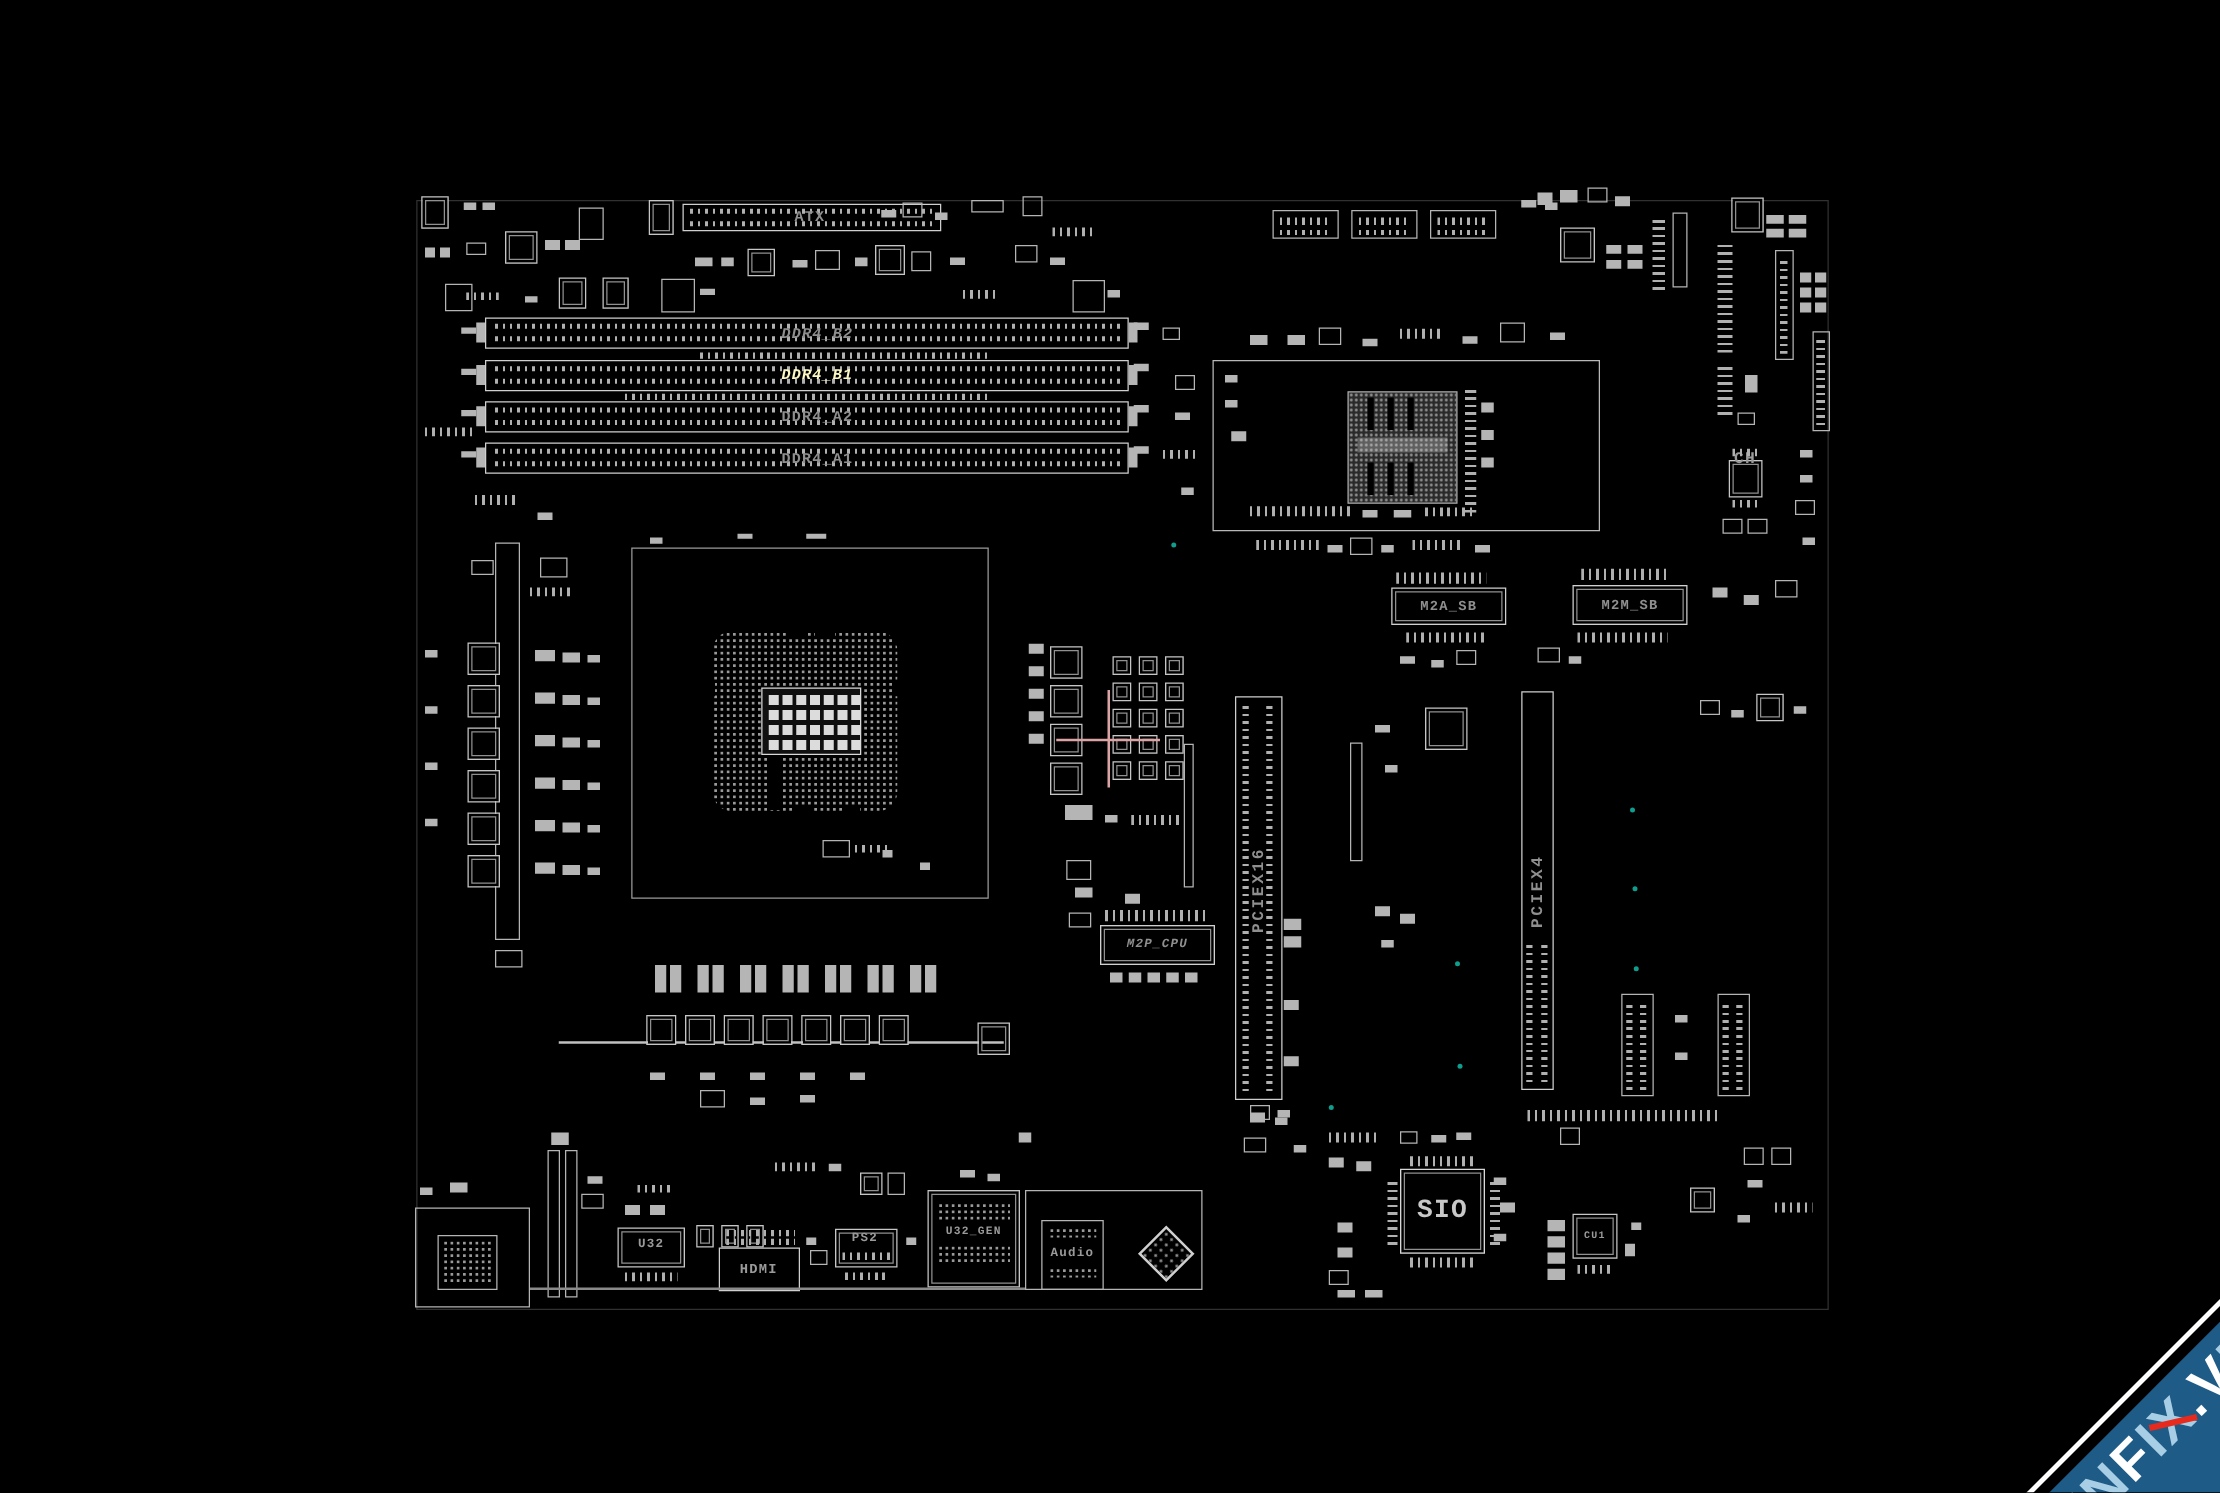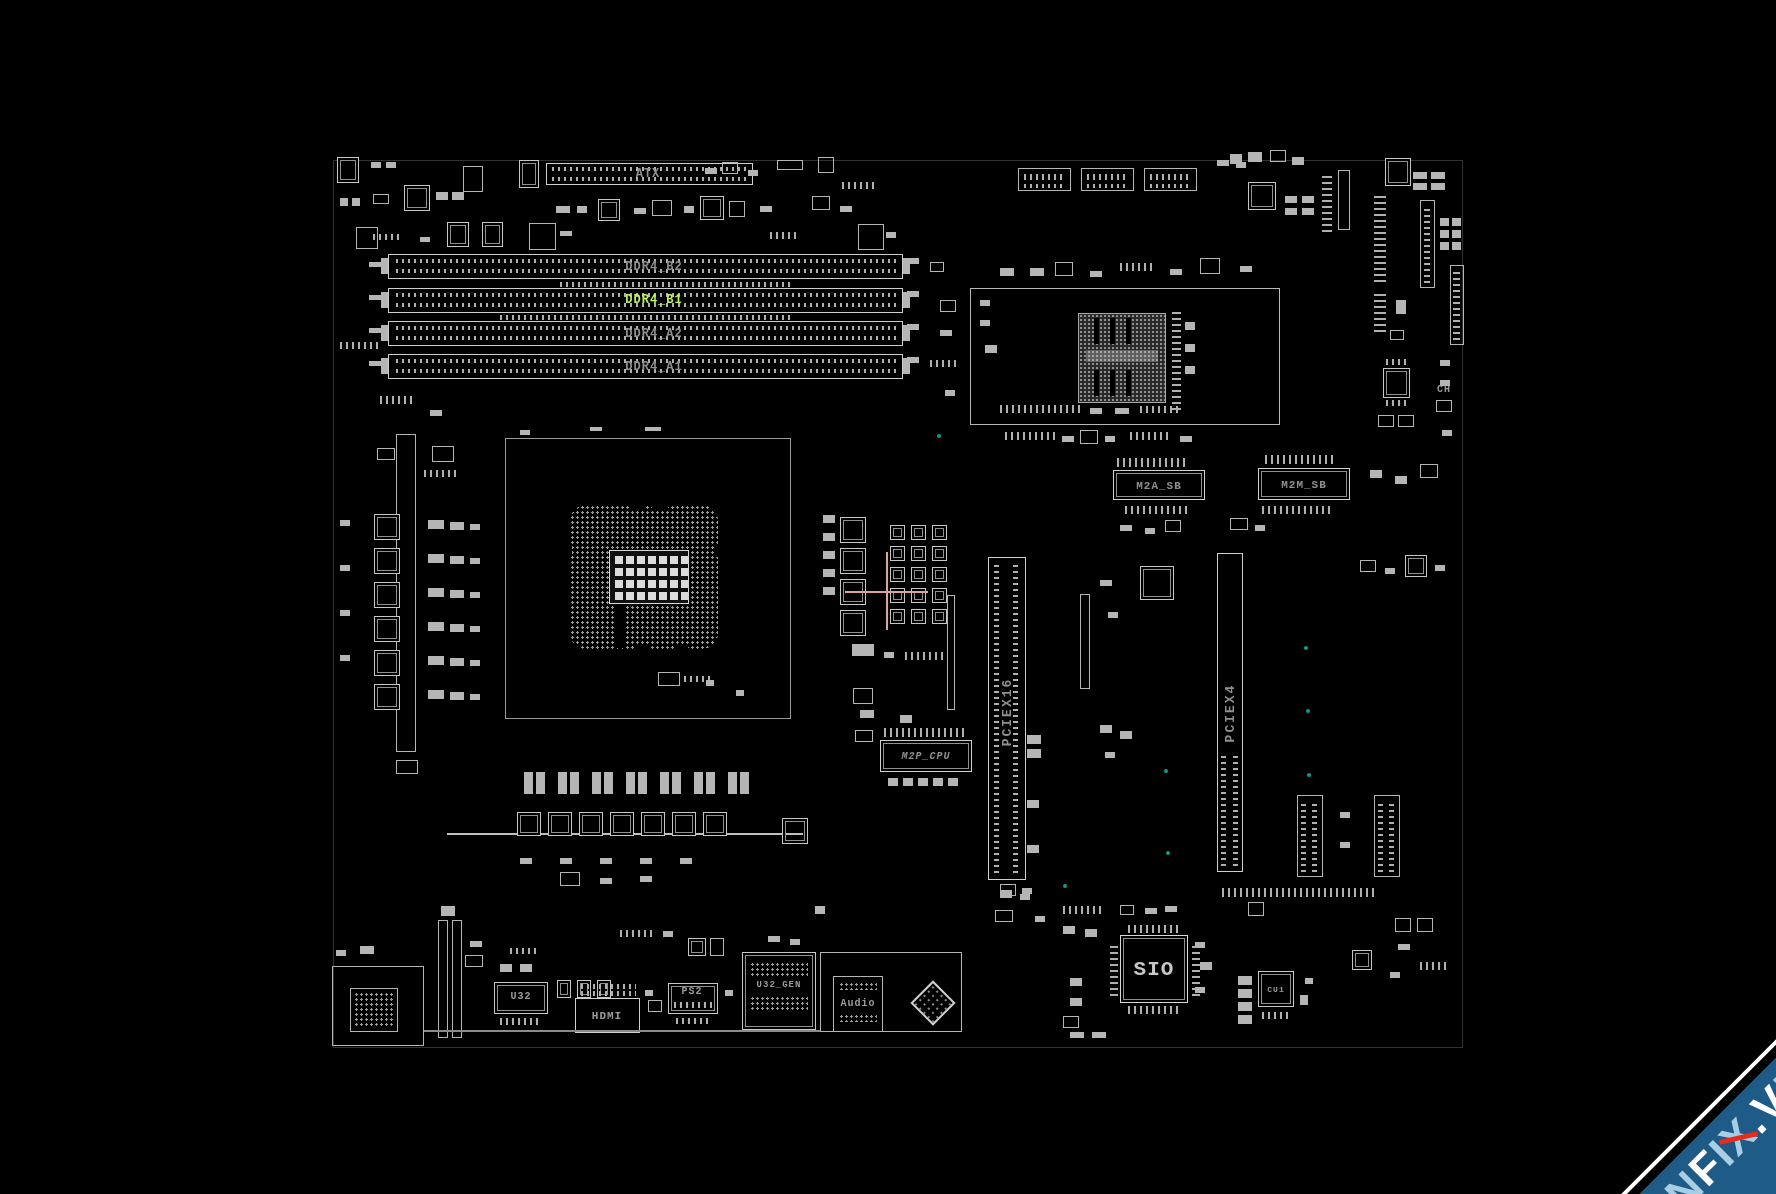--- a/index.html
+++ b/index.html
@@ -48,22 +48,22 @@
       <div class="sh box" style="left: 388px; top: 321px; width: 515px; height: 25px; border-color: rgb(207, 207, 207);"></div>
       <div class="sh hpins" style="left: 396px; top: 326px; width: 500px; height: 4px;"></div>
       <div class="sh hpins" style="left: 396px; top: 336px; width: 500px; height: 4px;"></div>
       <div class="sh solid" style="left: 381px; top: 325px; width: 7px; height: 16px;"></div>
       <div class="sh solid" style="left: 903px; top: 325px; width: 7px; height: 16px;"></div>
       <div class="sh box" style="left: 388px; top: 354px; width: 515px; height: 25px; border-color: rgb(207, 207, 207);"></div>
       <div class="sh hpins" style="left: 396px; top: 359px; width: 500px; height: 4px;"></div>
       <div class="sh hpins" style="left: 396px; top: 369px; width: 500px; height: 4px;"></div>
       <div class="sh solid" style="left: 381px; top: 358px; width: 7px; height: 16px;"></div>
       <div class="sh solid" style="left: 903px; top: 358px; width: 7px; height: 16px;"></div>
-      <div class="sh label" style="left: 654px; top: 267px; font-size: 12px; color: rgb(143, 143, 143);">DDR4_B2</div>
-      <div class="sh label" style="left: 654px; top: 300px; font-size: 12px; color: #bef264;">DDR4_B1</div>
+      <div class="sh label" style="left: 654px; top: 267px; font-size: 12px; color: rgb(143, 143, 143); font-style: italic;">DDR4_B2</div>
+      <div class="sh label" style="left: 654px; top: 300px; font-size: 12px; color: #fef9c3; font-style: italic;">DDR4_B1</div>
       <div class="sh label" style="left: 654px; top: 334px; font-size: 12px; color: rgb(143, 143, 143);">DDR4_A2</div>
       <div class="sh label" style="left: 654px; top: 367px; font-size: 12px; color: rgb(143, 143, 143); text-align: right;">DDR4_A1</div>
       <div class="sh hpins" style="left: 560px; top: 282px; width: 230px; height: 5px;"></div>
       <div class="sh hpins" style="left: 500px; top: 315px; width: 290px; height: 5px;"></div>
       <div class="sh solid" style="left: 907px; top: 258px; width: 12px; height: 6px;"></div>
       <div class="sh solid" style="left: 907px; top: 291px; width: 12px; height: 6px;"></div>
       <div class="sh solid" style="left: 907px; top: 324px; width: 12px; height: 6px;"></div>
       <div class="sh solid" style="left: 907px; top: 357px; width: 12px; height: 6px;"></div>
       <div class="sh box" style="left: 930px; top: 262px; width: 14px; height: 10px;"></div>
       <div class="sh solid" style="left: 369px; top: 262px; width: 12px; height: 5px;"></div>
@@ -338,21 +338,21 @@
       <div class="sh solid" style="left: 1413px; top: 183px; width: 14px; height: 7px;"></div>
       <div class="sh solid" style="left: 1431px; top: 172px; width: 14px; height: 7px;"></div>
       <div class="sh solid" style="left: 1431px; top: 183px; width: 14px; height: 7px;"></div>
       <div class="sh vpins" style="left: 1374px; top: 196px; width: 12px; height: 86px;"></div>
       <div class="sh box" style="left: 1420px; top: 200px; width: 15px; height: 88px;"></div>
       <div class="sh vpins" style="left: 1424px; top: 205px; width: 6px; height: 78px;"></div>
       <div class="sh vpins" style="left: 1374px; top: 292px; width: 12px; height: 40px;"></div>
       <div class="sh solid" style="left: 1396px; top: 300px; width: 10px; height: 14px;"></div>
       <div class="sh box" style="left: 1390px; top: 330px; width: 14px; height: 10px;"></div>
       <div class="sh dbox" style="left: 1383px; top: 368px; width: 27px; height: 30px;"></div>
-      <div class="sh label" style="left: 1396px; top: 389px; font-size: 10px; color: rgb(154, 154, 154); margin-left: 48px;">CH</div>
+      <div class="sh label" style="left: 1396px; top: 367px; font-size: 13px; color: rgb(154, 154, 154);">CH</div>
       <div class="sh hpins" style="left: 1386px; top: 359px; width: 20px; height: 6px;"></div>
       <div class="sh hpins" style="left: 1386px; top: 400px; width: 20px; height: 6px;"></div>
       <div class="sh box" style="left: 1378px; top: 415px; width: 16px; height: 12px;"></div>
       <div class="sh box" style="left: 1398px; top: 415px; width: 16px; height: 12px;"></div>
       <div class="sh solid" style="left: 1440px; top: 218px; width: 9px; height: 8px;"></div>
       <div class="sh solid" style="left: 1440px; top: 230px; width: 9px; height: 8px;"></div>
       <div class="sh solid" style="left: 1440px; top: 242px; width: 9px; height: 8px;"></div>
       <div class="sh solid" style="left: 1452px; top: 218px; width: 9px; height: 8px;"></div>
       <div class="sh solid" style="left: 1452px; top: 230px; width: 9px; height: 8px;"></div>
       <div class="sh solid" style="left: 1452px; top: 242px; width: 9px; height: 8px;"></div>

